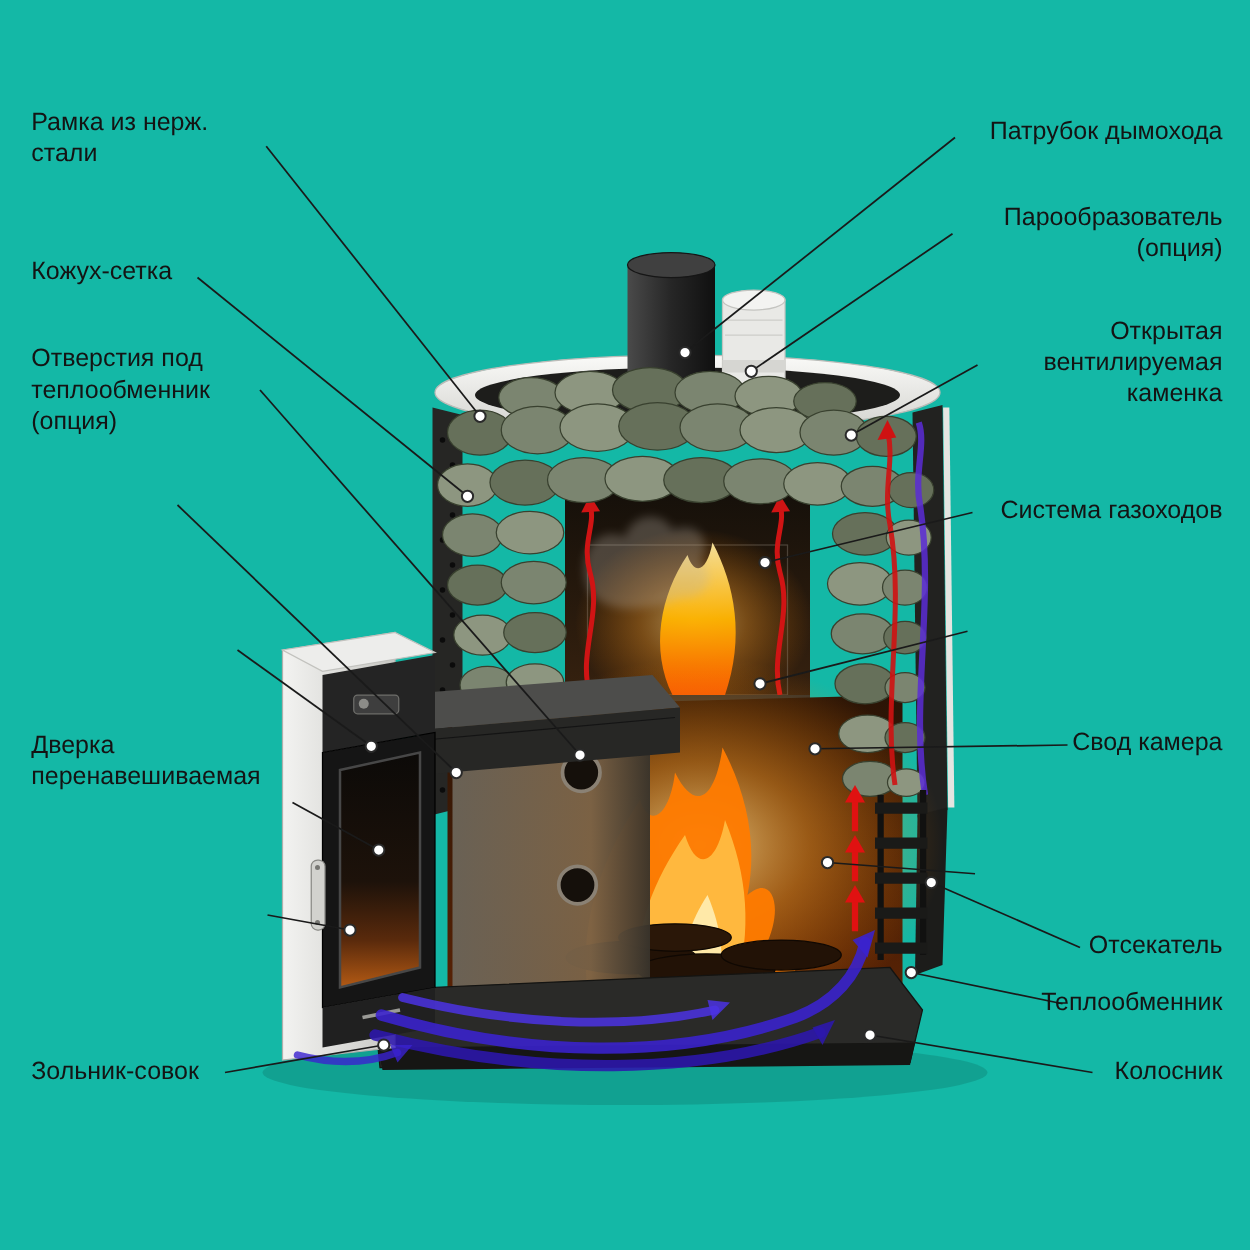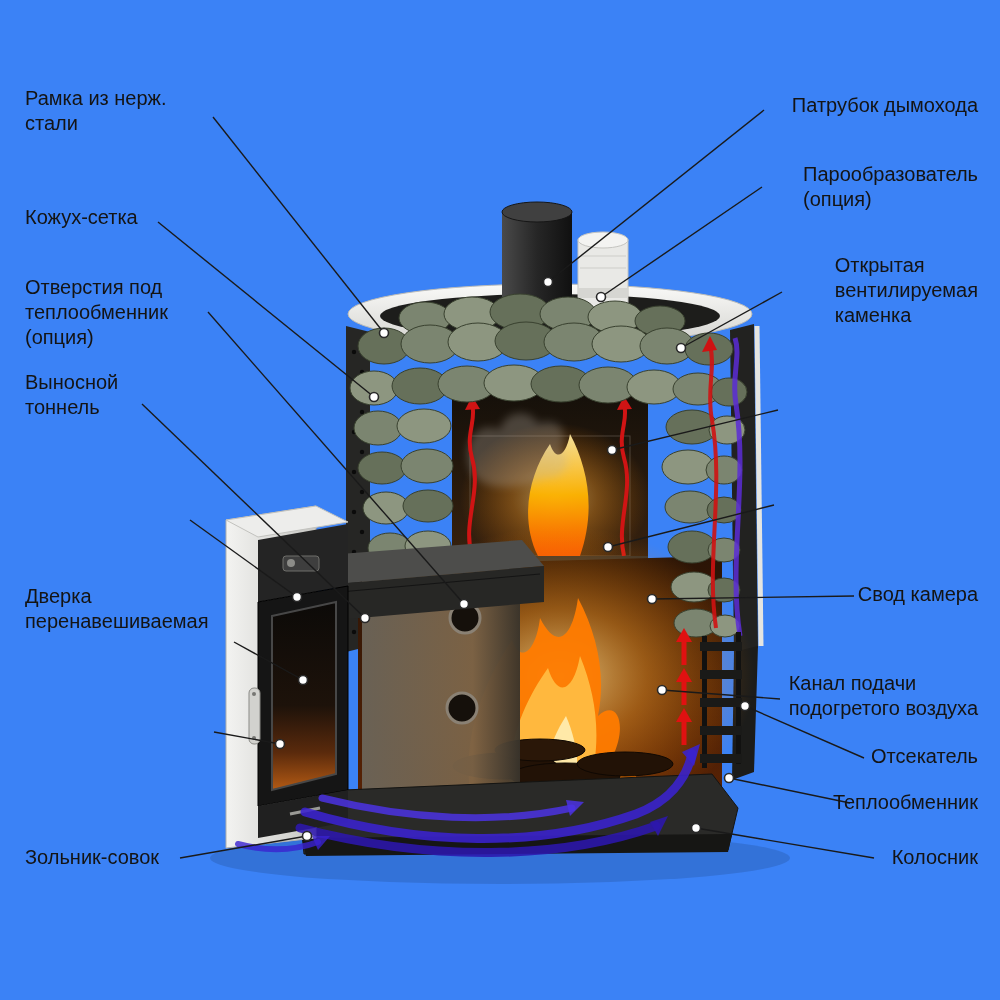--- a/index.html
+++ b/index.html
@@ -1,20 +1,20 @@
 <!DOCTYPE html>
 <html><head>
 <meta charset="utf-8">
 <style>
   html,body{margin:0;padding:0;background:#ffffff;}
-  #canvas{position:relative;width:1000px;height:1000px;background:#3b82f6;
+  #canvas{position:relative;width:1000px;height:1000px;background:#14b8a6;
           font-family:"Liberation Sans",sans-serif;overflow:hidden;}
   #art{position:absolute;left:0;top:0;}
   .label{position:absolute;font-size:20px;line-height:1.25;color:#141414;white-space:pre-line;}
-  .label.right{text-align:left;}
+  .label.right{text-align:right;}
   .leader{stroke:#1a1a1a;stroke-width:1.4;}
   .dot{fill:#ffffff;stroke:#2a2a2a;stroke-width:1.6;}
 </style>
 </head>
 <body>
 
 <div id="canvas">
 
   <svg id="art" width="1000" height="1000" viewBox="0 0 1000 1000">
     <defs>
@@ -301,32 +301,29 @@
         <circle class="dot" cx="696" cy="828" r="4.5"></circle>
     </g>
   </svg>
 
   <div class="label left" style="left:25px;top:86px">Рамка из нерж.
 стали</div>
   <div class="label left" style="left:25px;top:205px">Кожух-сетка</div>
   <div class="label left" style="left:25px;top:275px">Отверстия под
 теплообменник
 (опция)</div>
-  <div class="label left" style="left:25px;top:370px">Выносной
-тоннель</div>
   <div class="label left" style="left:25px;top:584px">Дверка
 перенавешиваемая</div>
   <div class="label left" style="left:25px;top:845px">Зольник-совок</div>
 
   <div class="label right" style="right:22px;top:93px">Патрубок дымохода</div>
   <div class="label right" style="right:22px;top:162px">Парообразователь
 (опция)</div>
   <div class="label right" style="right:22px;top:253px">Открытая
 вентилируемая
 каменка</div>
+  <div class="label right" style="right:22px;top:396px">Система газоходов</div>
   <div class="label right" style="right:22px;top:582px">Свод камера</div>
-  <div class="label right" style="right:22px;top:671px">Канал подачи
-подогретого воздуха</div>
   <div class="label right" style="right:22px;top:744px">Отсекатель</div>
   <div class="label right" style="right:22px;top:790px">Теплообменник</div>
   <div class="label right" style="right:22px;top:845px">Колосник</div>
 
 </div>
 
 </body></html>

